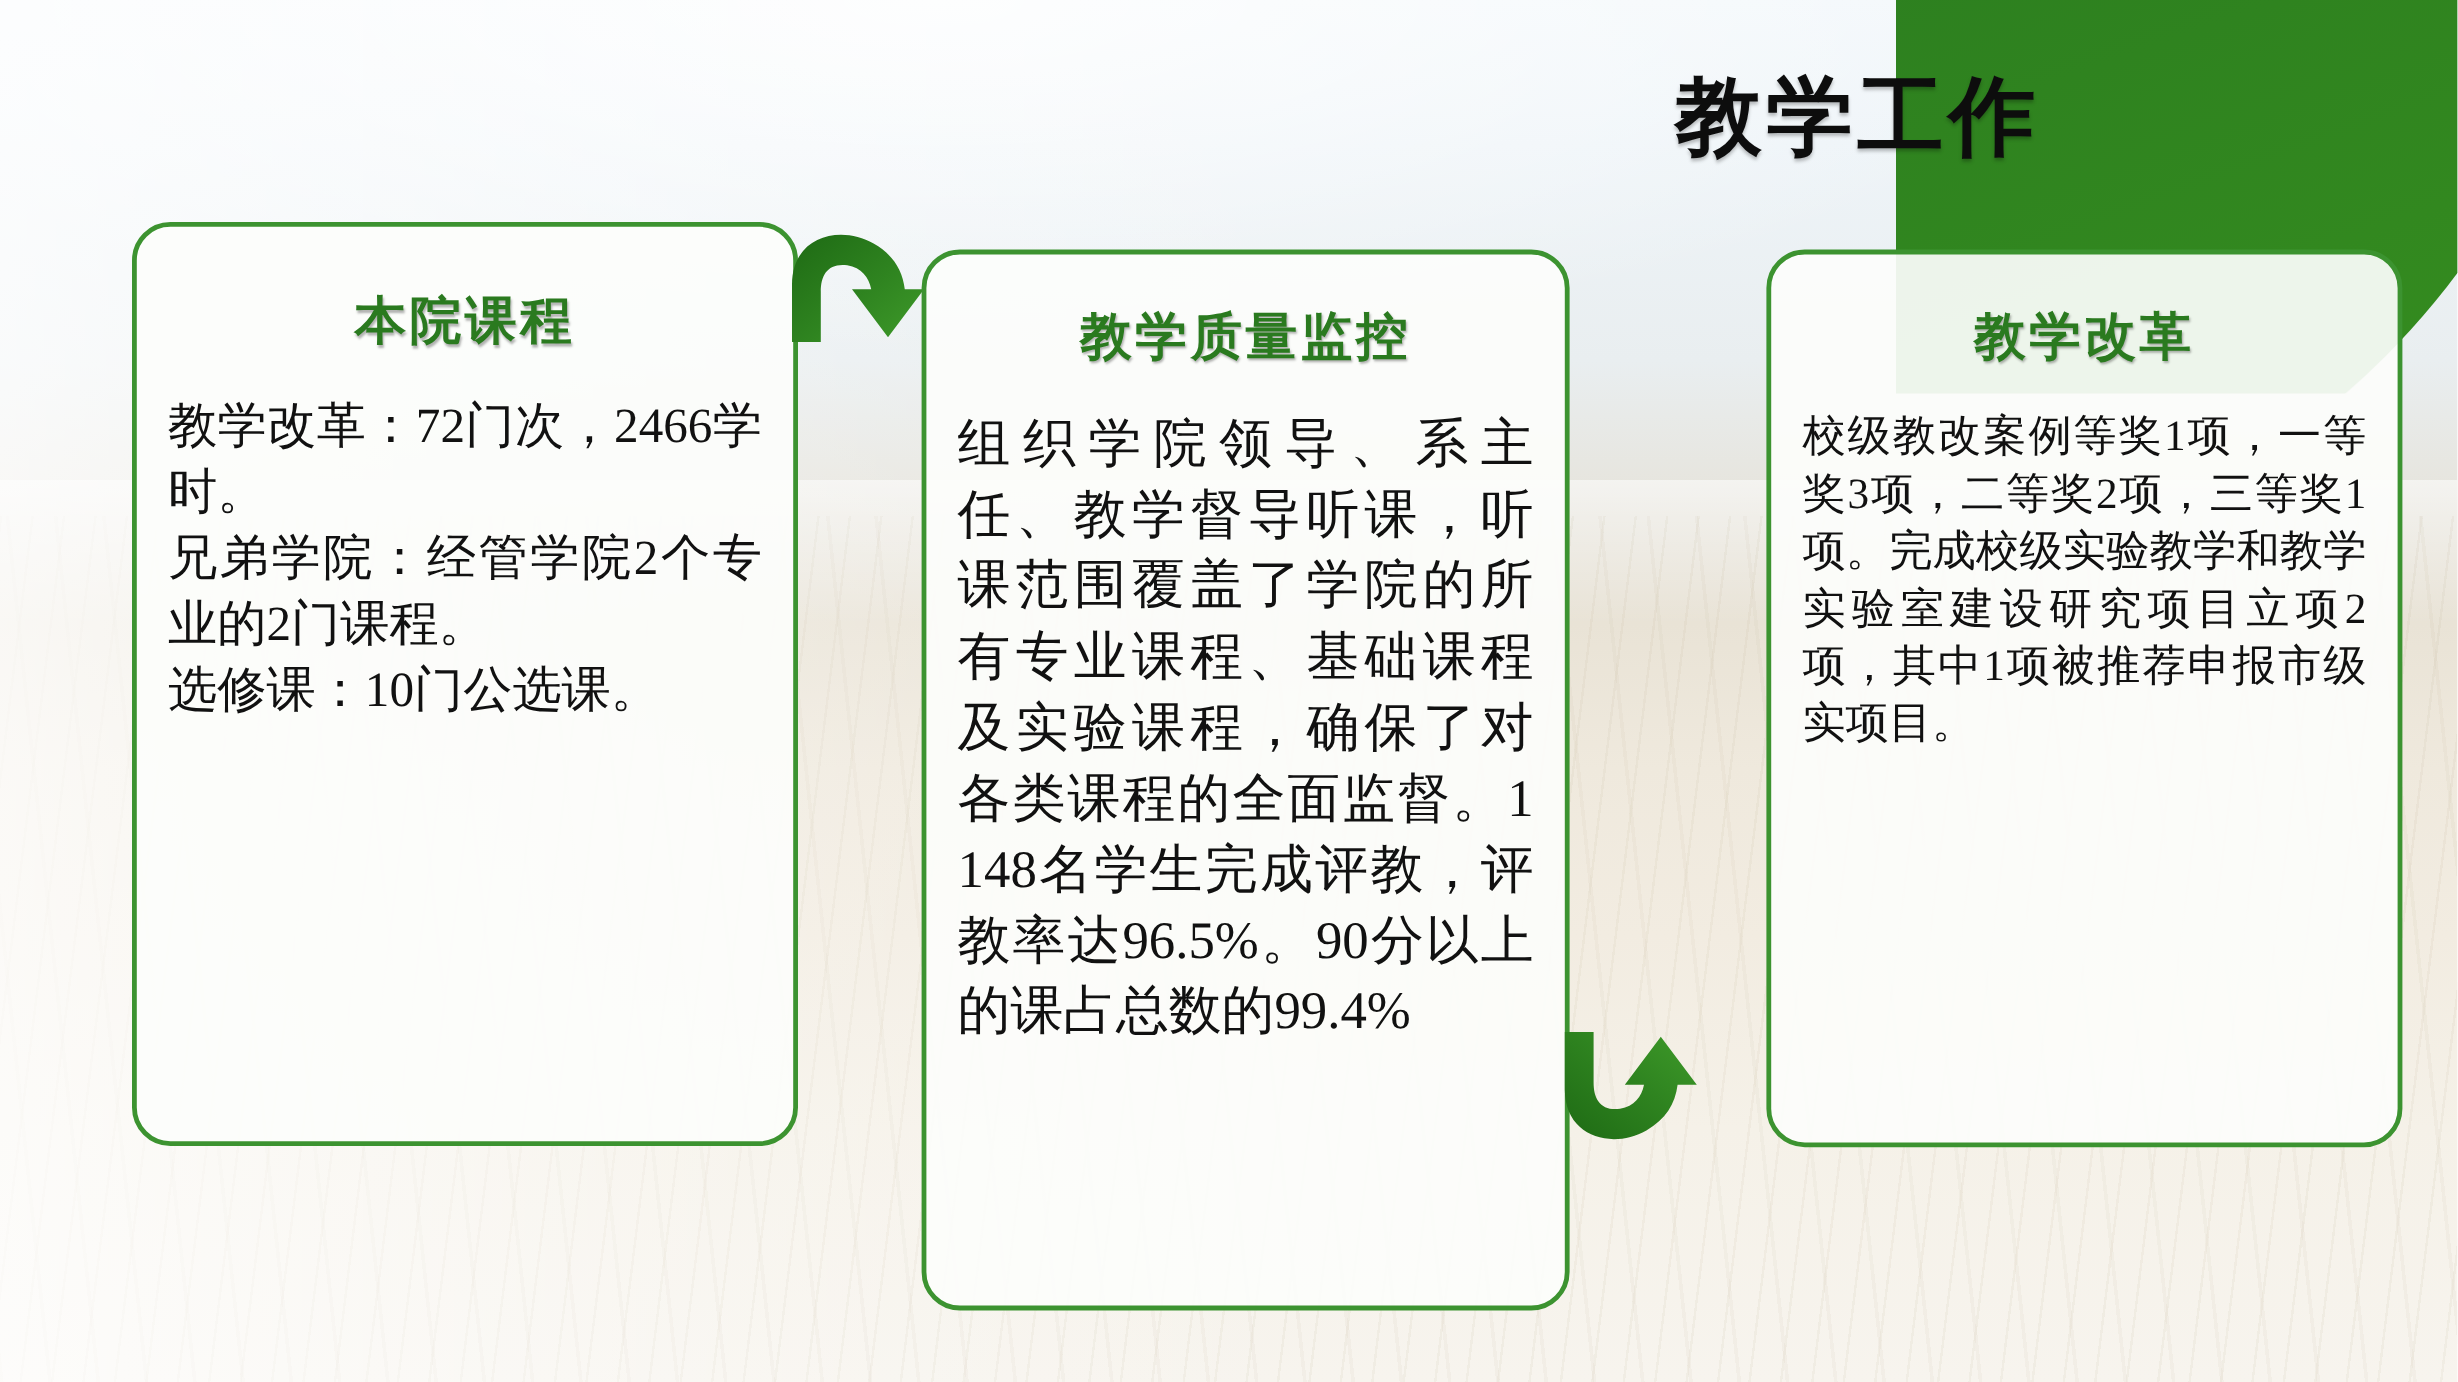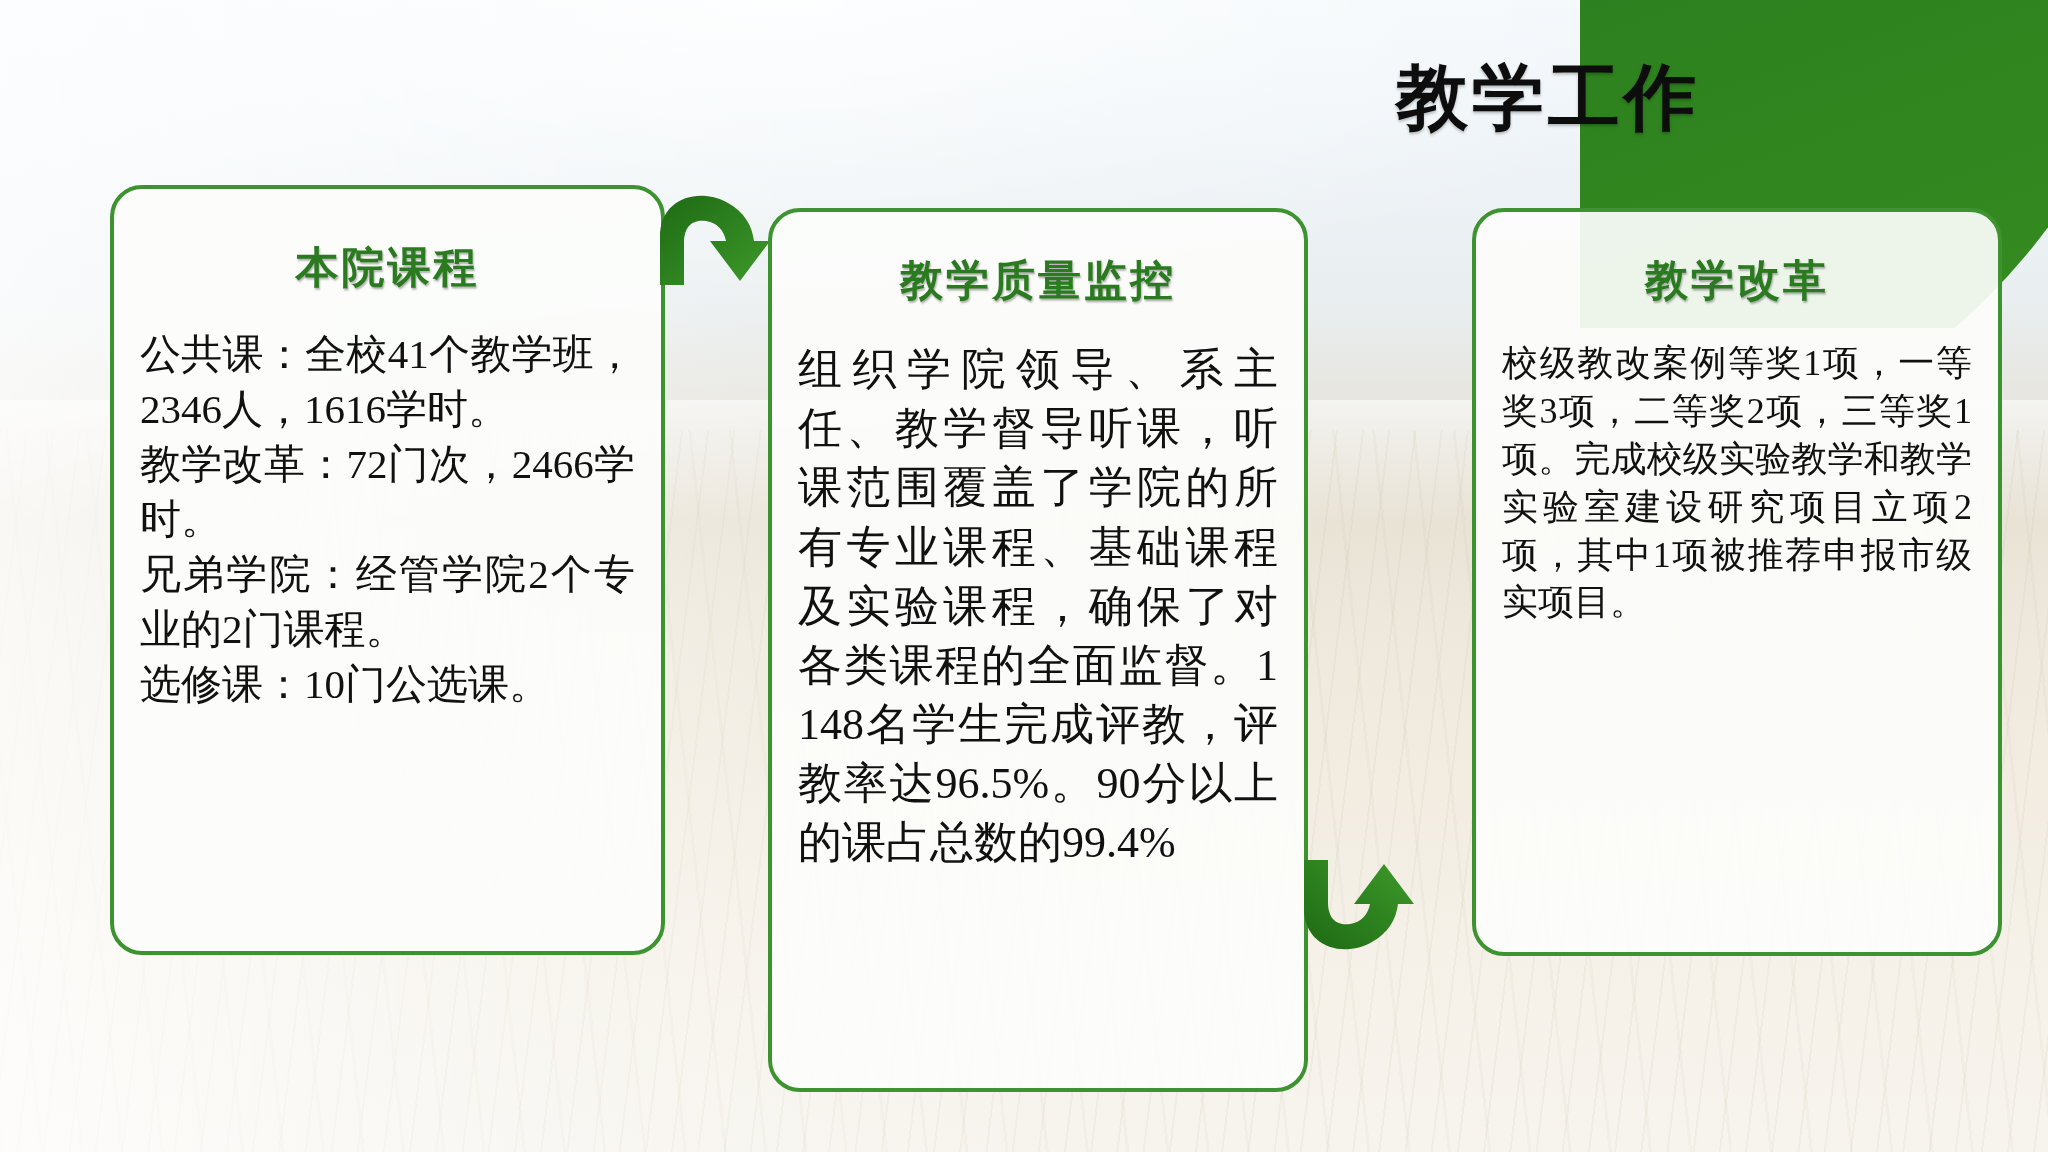--- a/index.html
+++ b/index.html
@@ -129,21 +129,20 @@
 
   <div id="corner-green">
     <div class="fill"></div>
   </div>
 
   <div id="title">教学工作</div>
 
   <div class="card" id="card-1">
     <div class="card-title">本院课程</div>
     <div class="card-body">
-      <p>公共课：全校41个教学班，2346人，1616学时。</p>
       <p>教学改革：72门次，2466学时。</p>
       <p>兄弟学院：经管学院2个专业的2门课程。</p>
       <p>选修课：10门公选课。</p>
     </div>
   </div>
 
   <div class="connector" id="connector-1">
     <svg width="140" height="105" viewBox="0 0 140 105">
       <defs>
         <linearGradient id="cg1" x1="0" y1="0" x2="1" y2="1">

